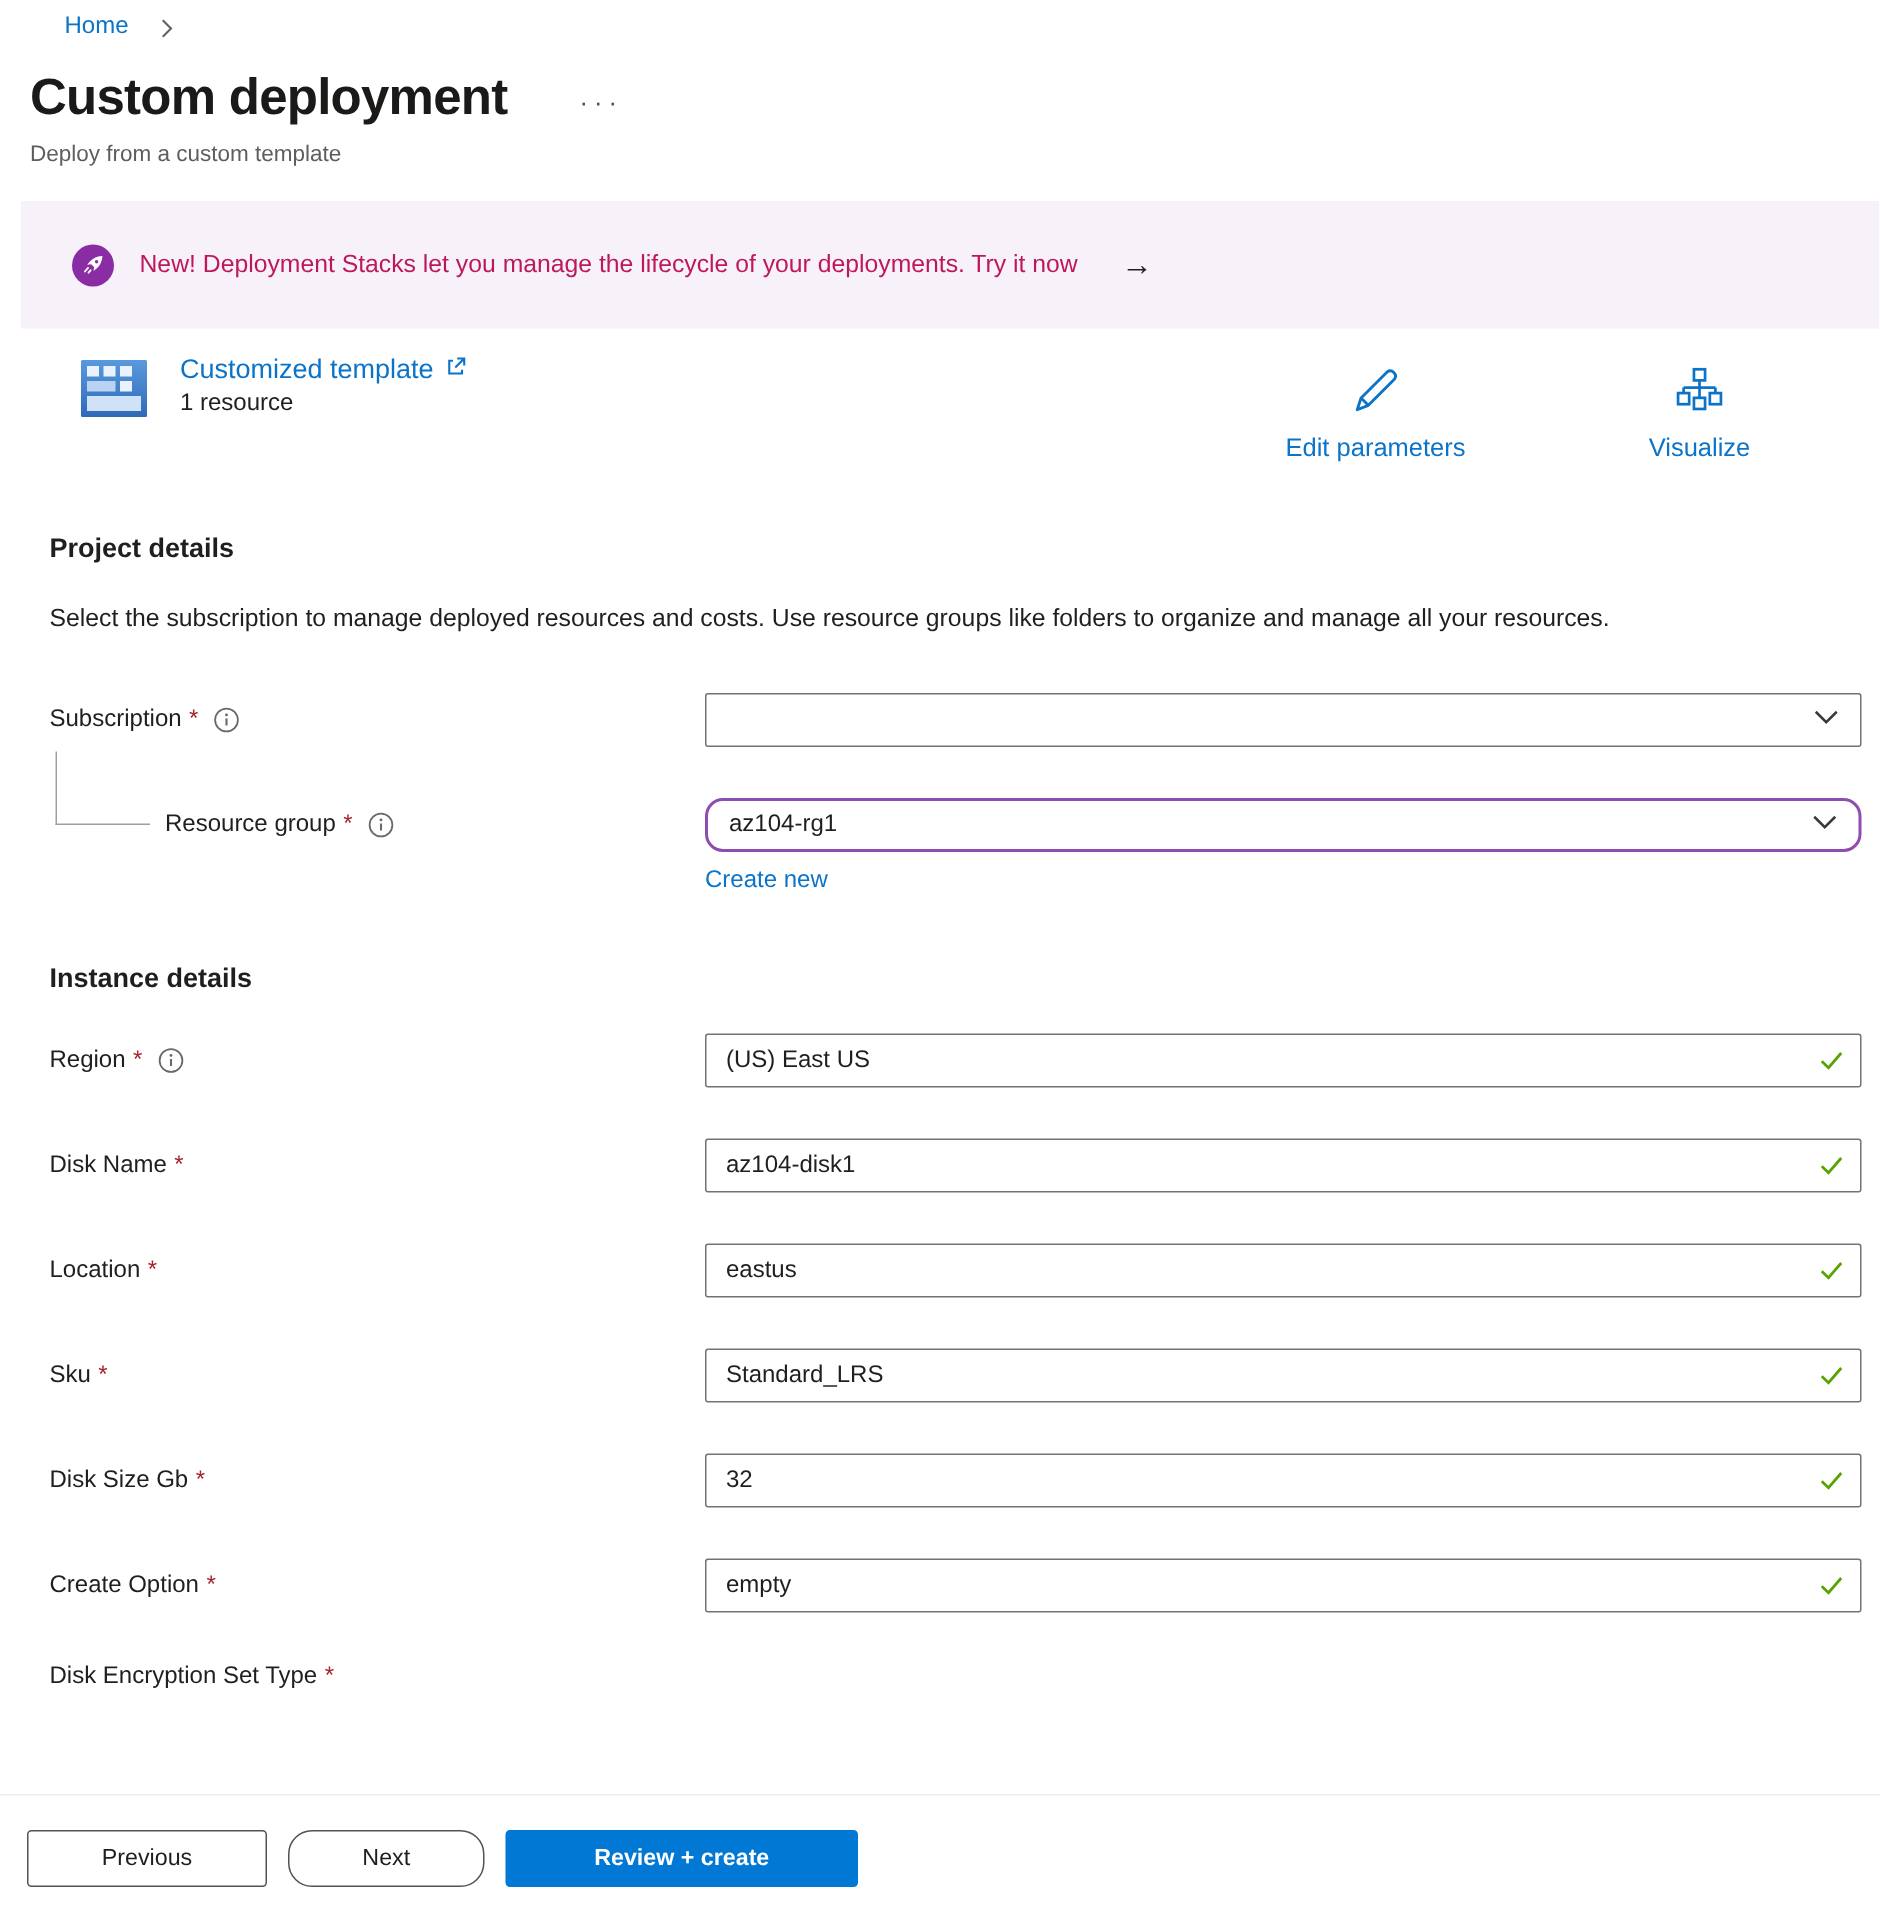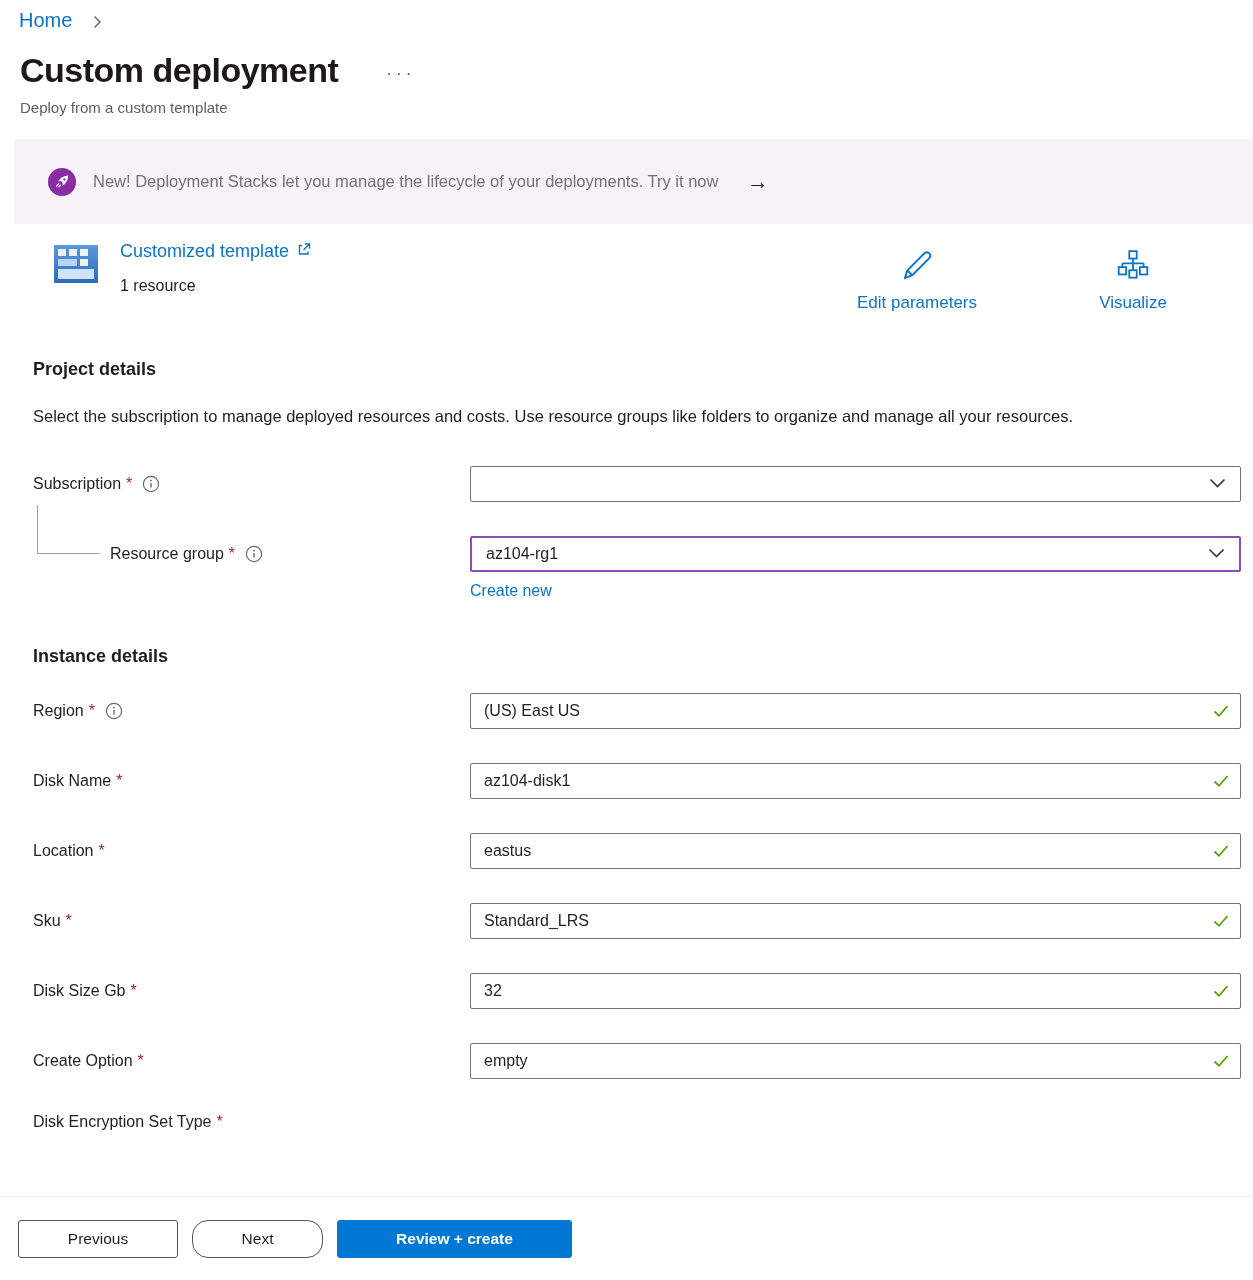--- a/index.html
+++ b/index.html
@@ -4,49 +4,49 @@
 <style>
   * { box-sizing: border-box; margin: 0; padding: 0; }
   html, body {
     width: 1253px; height: 1280px; overflow: hidden;
     background: #ffffff; color: #201f1e;
     font-family: "Liberation Sans", sans-serif;
   }
   a { text-decoration: none; cursor: pointer; }
 
   
-  .breadcrumb { padding: 9px 0 0 19px; display: flex; align-items: center; gap: 21px; font-size: 20px; }
+  .breadcrumb { padding: 9px 0 0 19px; display: flex; align-items: center; gap: 21px; font-size: 16px; margin-left: 24px; }
   .breadcrumb a { color: #0b74c9; }
   .crumb-chev { display: flex; align-items: center; margin-top: 2px; }
 
   
   .title-line { margin: 19px 0 0 20px; display: flex; align-items: center; gap: 48px; }
   .page-title { font-size: 34px; font-weight: 700; color: #1b1a19; letter-spacing: -0.5px; text-align: right; }
   .title-ellipsis { font-size: 17px; color: #4d4c4a; letter-spacing: 4px; cursor: pointer; margin-top: 6px; }
   .subtitle { margin: 9px 0 0 20px; font-size: 15px; color: #605e5c; }
 
   
   .banner {
     margin: 23px 0 0 14px; width: 1239px; height: 85px;
     background: #f7f1fa; display: flex; align-items: center; padding-left: 34px; gap: 17px;
     cursor: pointer;
   }
   .banner-icon {
     width: 28px; height: 28px; border-radius: 50%; background: #8a2da5;
     display: flex; align-items: center; justify-content: center; flex: none;
   }
-  .banner-text { font-size: 16.5px; color: #737373; }
+  .banner-text { font-size: 16.5px; color: #be185d; }
   .banner-arrow { font-size: 21px; color: #201f1e; margin-left: 12px; }
 
   
   .template-row { margin: 16px 12px 0 52px; display: flex; align-items: flex-start; }
   .template-info { display: flex; gap: 20px; }
   .template-text { padding-top: 1px; }
   .template-name { font-size: 18px; color: #0b74c9; display: flex; align-items: center; gap: 7px; }
-  .template-count { font-size: 16px; color: #201f1e; margin-top: 15px; }
+  .template-count { font-size: 16px; color: #201f1e; margin-top: 3px; }
   .template-actions { margin-left: auto; display: flex; padding-top: 8px; }
   .action { width: 216px; display: flex; flex-direction: column; align-items: center; gap: 5px; cursor: pointer; }
   .action-label { color: #0b74c9; font-size: 17px; }
 
   
   .section-heading { margin: 46px 0 0 33px; font-size: 18px; font-weight: 700; color: #201f1e; }
   .description { margin: 21px 20px 0 33px; font-size: 16.5px; line-height: 31px; color: #201f1e; max-width: 1160px; }
   .form { position: relative; margin: 0 12px 0 33px; }
   .row { display: flex; align-items: center; margin-top: 34px; }
   .row-label { width: 437px; flex: none; font-size: 16px; color: #201f1e; display: flex; align-items: center; }
@@ -54,21 +54,21 @@
   .req { color: #a4262c; margin-right: 10px; }
   .info-icon { display: flex; align-items: center; }
   .rg-indent { padding-left: 77px; align-items: center; }
   .field { position: relative; flex: 1; height: 36px; }
   .select-box {
     width: 100%; height: 36px; background: #fff;
     border: 1px solid #757371; border-radius: 2px;
     display: flex; align-items: center; justify-content: space-between;
     padding: 0 14px; font-size: 16px; cursor: pointer;
   }
-  .select-box.focus { border: 2px solid #8f4daf; border-radius: 2px; }
+  .select-box.focus { border: 2px solid #8f4daf; border-radius: 12px; }
   .text-input {
     width: 100%; height: 36px; border: 1px solid #757371; border-radius: 2px;
     font-size: 16px; color: #201f1e; padding: 0 36px 0 13px;
     font-family: "Liberation Sans", sans-serif; background: #fff; outline: none;
   }
   .check { position: absolute; right: 12px; top: 50%; transform: translateY(-50%); display: flex; }
   .create-new { display: inline-block; margin: 10px 0 0 437px; font-size: 16px; color: #0b74c9; }
   .connector {
     position: absolute; left: 4px; top: 39px; width: 63px; height: 49px;
     border-left: 1px solid #a19f9d; border-bottom: 1px solid #a19f9d;

